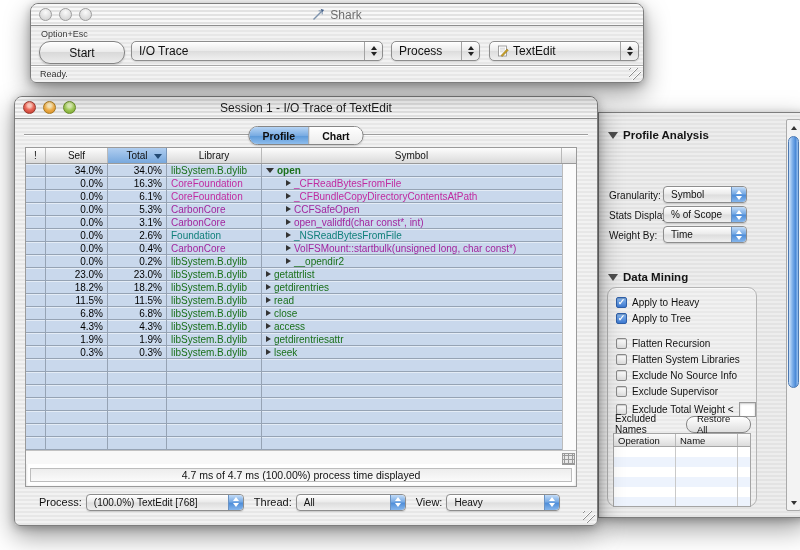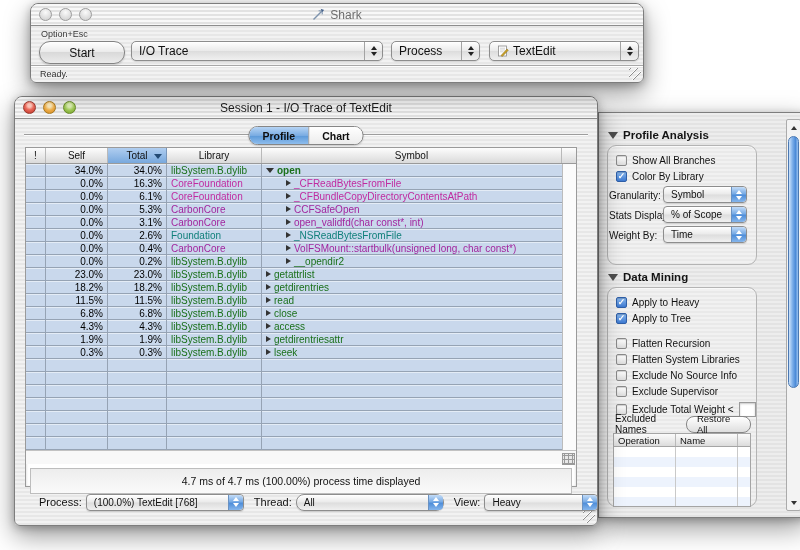--- a/index.html
+++ b/index.html
@@ -73,21 +73,21 @@
        display:flex;align-items:center;overflow:hidden;white-space:nowrap;}
   .tcell.num{justify-content:flex-end;padding-right:4px;}
   .tcell.lib{padding-left:4px;}
   .tcell.sym{flex:1;padding-left:4px;border-right:none;}
   .tri-r{width:0;height:0;border-top:3.5px solid transparent;border-bottom:3.5px solid transparent;border-left:5px solid #333;margin-right:3px;flex:none;}
   .tri-d{width:0;height:0;border-left:4px solid transparent;border-right:4px solid transparent;border-top:5px solid #333;margin-right:3px;flex:none;}
   #hstrip{position:absolute;left:0;right:0;top:302px;height:14px;background:#f8f8f8;border-top:1px solid #c2c2c2;box-sizing:border-box;}
   #hgrid{position:absolute;right:1px;top:2px;width:11px;height:10px;border:1px solid #9a9a9a;background:#e8e8e8;
        background-image:linear-gradient(#9a9a9a 1px,transparent 1px),linear-gradient(90deg,#9a9a9a 1px,transparent 1px);
        background-size:4px 4px;background-position:1px 1px;}
-  #proc-time{position:absolute;left:4px;right:4px;top:320px;height:26px;border:1px solid #bdbdbd;box-sizing:border-box;
+  #proc-time{position:absolute;left:4px;right:4px;top:320px;height:14px;border:1px solid #bdbdbd;box-sizing:border-box;
        background:linear-gradient(#ededed,#fafafa);display:flex;align-items:center;justify-content:center;
        font-size:10.5px;color:#111;}
   #footer{position:absolute;left:24px;top:394px;height:22px;display:flex;align-items:center;gap:4px;font-size:11px;color:#111;}
   #footer .popup{position:static;flex:none;}
   #footer .ml{margin-left:6px;}
   
   #drawer{left:598px;top:112px;width:209px;height:406px;z-index:1;border-radius:0;
        background:repeating-linear-gradient(to bottom,#ededed 0 2px,#e3e3e3 2px 4px);}
   .d-header{position:absolute;left:9px;display:flex;align-items:center;gap:5px;font-size:11.5px;font-weight:bold;color:#141414;}
   .d-tri{width:0;height:0;border-left:5px solid transparent;border-right:5px solid transparent;border-top:7px solid #4e4e4e;}
@@ -180,32 +180,20 @@
     <span>Ready.</span>
   </div>
   <div class="grip"></div>
 </div>
 
 <div class="win" id="drawer">
   <div class="d-header" id="ph-header">
     <span class="d-tri"></span>
     <span>Profile Analysis</span>
   </div>
-  <div class="group" id="ph-group">
-    <div class="checks" id="ph-checks">
-        <div class="checkrow">
-          <span class="cbx"></span>
-          <span class="cbl">Show All Branches</span>
-        </div>
-        <div class="checkrow">
-          <span class="cbx on"></span>
-          <span class="cbl">Color By Library</span>
-        </div>
-      </div>
-  </div>
   <div id="ph-pops">
       <div class="poprow">
         <span class="poplabel">Granularity:</span>
         <div class="popup blue sm" style="position: absolute;">
           <span class="plbl">Symbol</span>
           <span class="stp">
             <span class="au"></span>
             <span class="ad"></span>
           </span>
         </div>
@@ -570,21 +558,21 @@
   <div id="footer">
     <span>Process:</span>
     <div class="popup blue sm" style="width:158px;">
       <span class="plbl">(100.0%) TextEdit [768]</span>
       <span class="stp">
           <span class="au"></span>
           <span class="ad"></span>
         </span>
     </div>
     <span class="ml">Thread:</span>
-    <div class="popup blue sm" style="width:148px;border-radius:8px;">
+    <div class="popup blue sm" style="width:110px;">
       <span class="plbl">All</span>
       <span class="stp">
           <span class="au"></span>
           <span class="ad"></span>
         </span>
     </div>
     <span class="ml">View:</span>
     <div class="popup blue sm" style="width:114px;">
       <span class="plbl">Heavy</span>
       <span class="stp">

